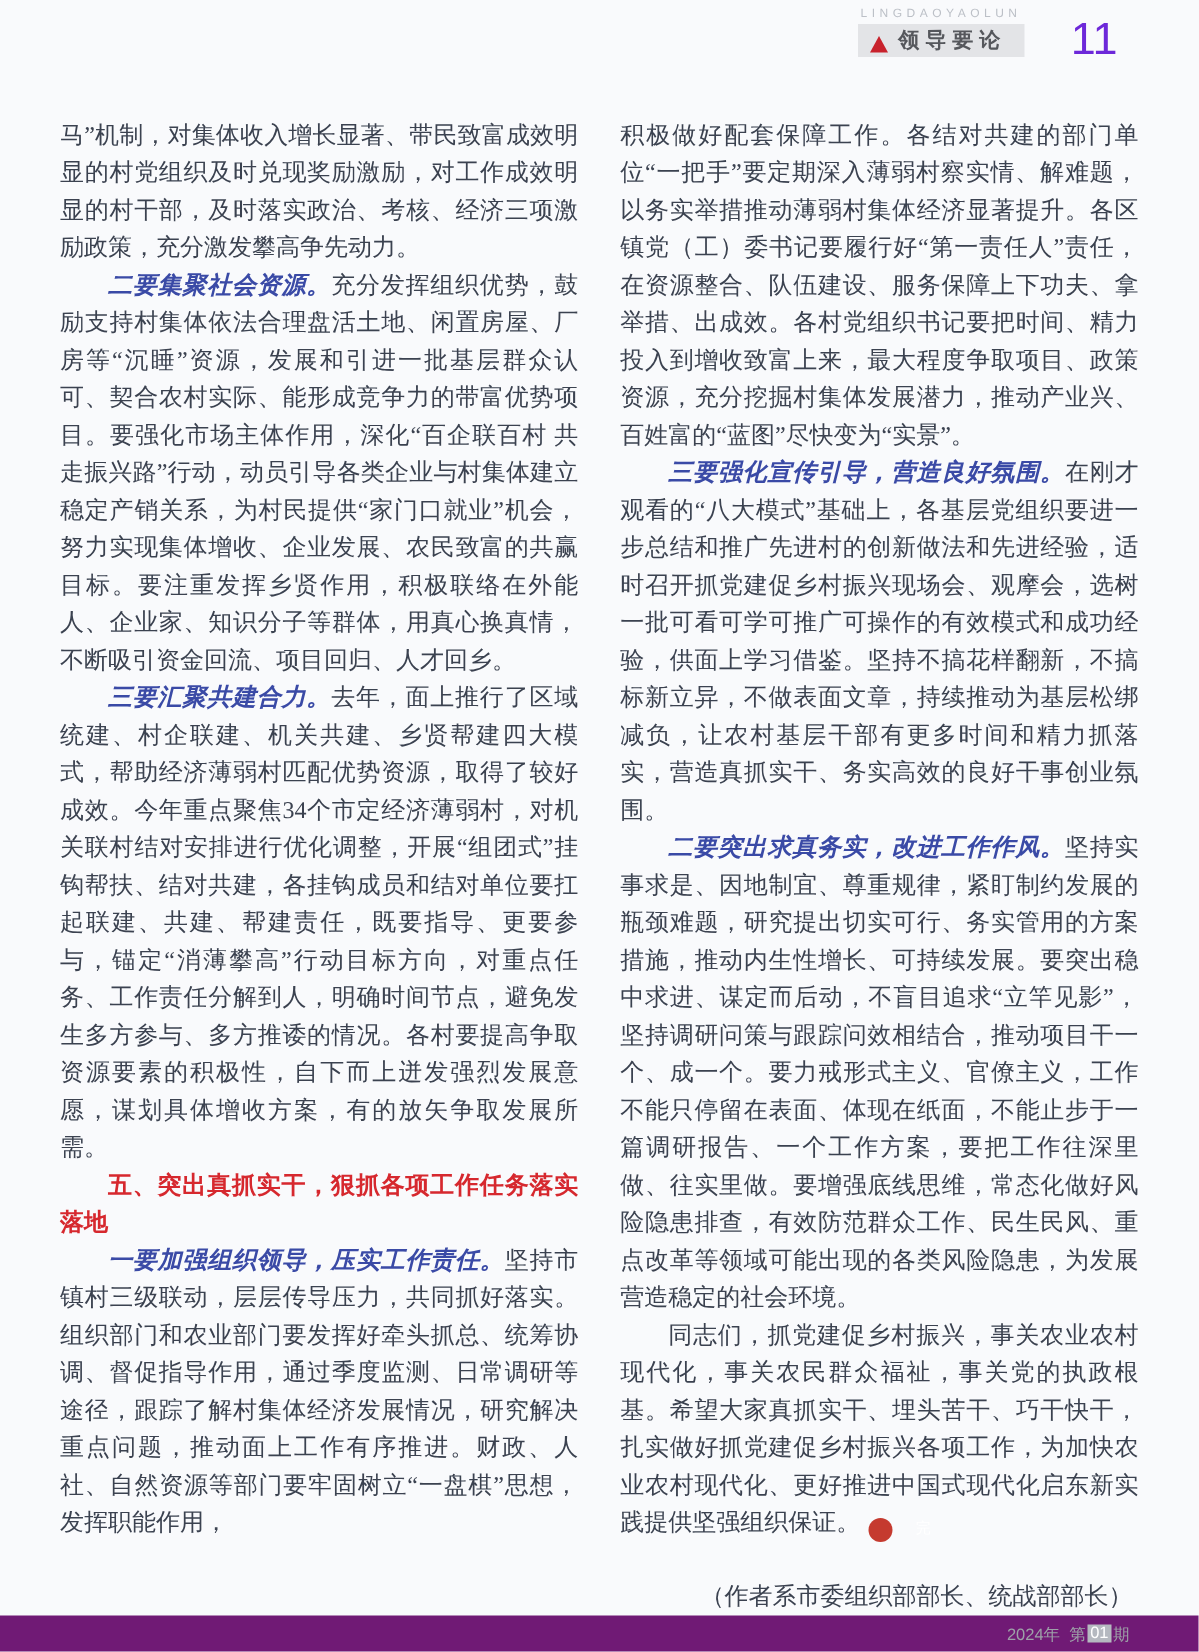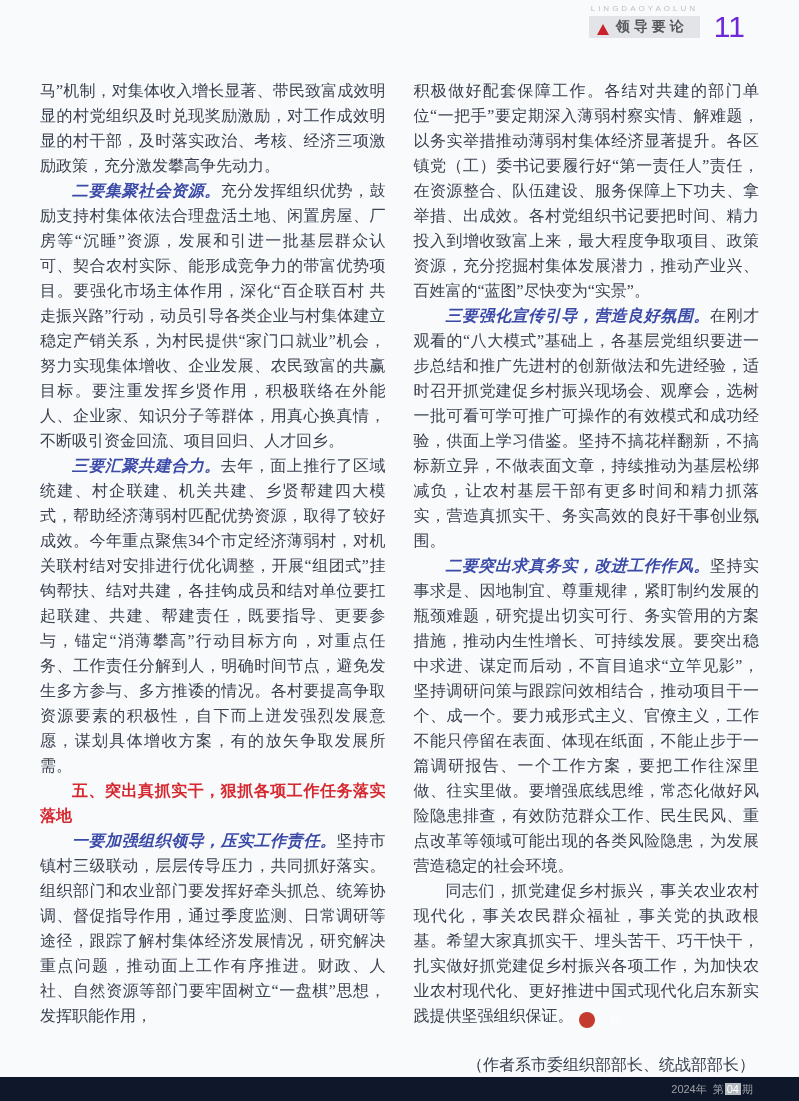--- a/index.html
+++ b/index.html
@@ -5,21 +5,21 @@
   html,body{margin:0;padding:0;}
   body{
     width:799px;height:1101px;
     background:#f9fafc;
     position:relative;overflow:hidden;
     font-family:"Liberation Serif","DejaVu Serif",serif;
   }
   
   .page-header{
     position:absolute;top:4px;right:54px;
-    display:flex;align-items:flex-start;gap:14px;
+    display:flex;align-items:flex-start;gap:31px;
     font-family:"Liberation Sans","DejaVu Sans",sans-serif;
   }
   .pinyin{
     font-size:8px;letter-spacing:3px;color:#bcc0c7;
     text-align:center;margin-bottom:3px;white-space:nowrap;
   }
   .section-box{
     background:#e3e4e7;height:22px;
     display:flex;align-items:center;gap:7px;
     padding:0 12px 0 8px;
@@ -61,21 +61,21 @@
   }
   .seal{
     display:inline-block;width:16px;height:16px;border-radius:50%;
     background:#c53a2f;color:#fff;
     font-size:10px;line-height:16px;text-align:center;
     margin-left:5px;vertical-align:-2px;font-style:normal;
   }
   
   .footer-bar{
     position:absolute;left:0;bottom:0;width:100%;height:24px;
-    background:#0f172a;box-sizing:border-box;
+    background:#701a75;box-sizing:border-box;
     display:flex;align-items:center;justify-content:flex-end;
     padding-right:46px;
     font-family:"Liberation Sans","DejaVu Sans",sans-serif;
     font-size:11px;color:#9da1a8;
   }
   .footer-bar .yr{margin-right:6px;}
   .issue-badge{background:#b5b9c0;color:#ffffff;padding:0 2px;margin:0 1px;}
 </style>
 </head>
 <body>
@@ -107,15 +107,15 @@
     <p><span class="lead">二要突出求真务实，改进工作作风。</span><span>坚持实事求是、因地制宜、尊重规律，紧盯制约发展的瓶颈难题，研究提出切实可行、务实管用的方案措施，推动内生性增长、可持续发展。要突出稳中求进、谋定而后动，不盲目追求“立竿见影”，坚持调研问策与跟踪问效相结合，推动项目干一个、成一个。要力戒形式主义、官僚主义，工作不能只停留在表面、体现在纸面，不能止步于一篇调研报告、一个工作方案，要把工作往深里做、往实里做。要增强底线思维，常态化做好风险隐患排查，有效防范群众工作、民生民风、重点改革等领域可能出现的各类风险隐患，为发展营造稳定的社会环境。</span></p>
     <p><span>同志们，抓党建促乡村振兴，事关农业农村现代化，事关农民群众福祉，事关党的执政根基。希望大家真抓实干、埋头苦干、巧干快干，扎实做好抓党建促乡村振兴各项工作，为加快农业农村现代化、更好推进中国式现代化启东新实践提供坚强组织保证。</span><span class="seal"><span>完</span></span></p>
     <p class="author">（作者系市委组织部部长、统战部部长）</p>
   </div>
 
 </div>
 
 <div class="footer-bar">
   <span class="yr">2024年</span>
   <span>第</span>
-  <span class="issue-badge">04</span>
+  <span class="issue-badge">01</span>
   <span>期</span>
 </div>
 
 </body></html>

